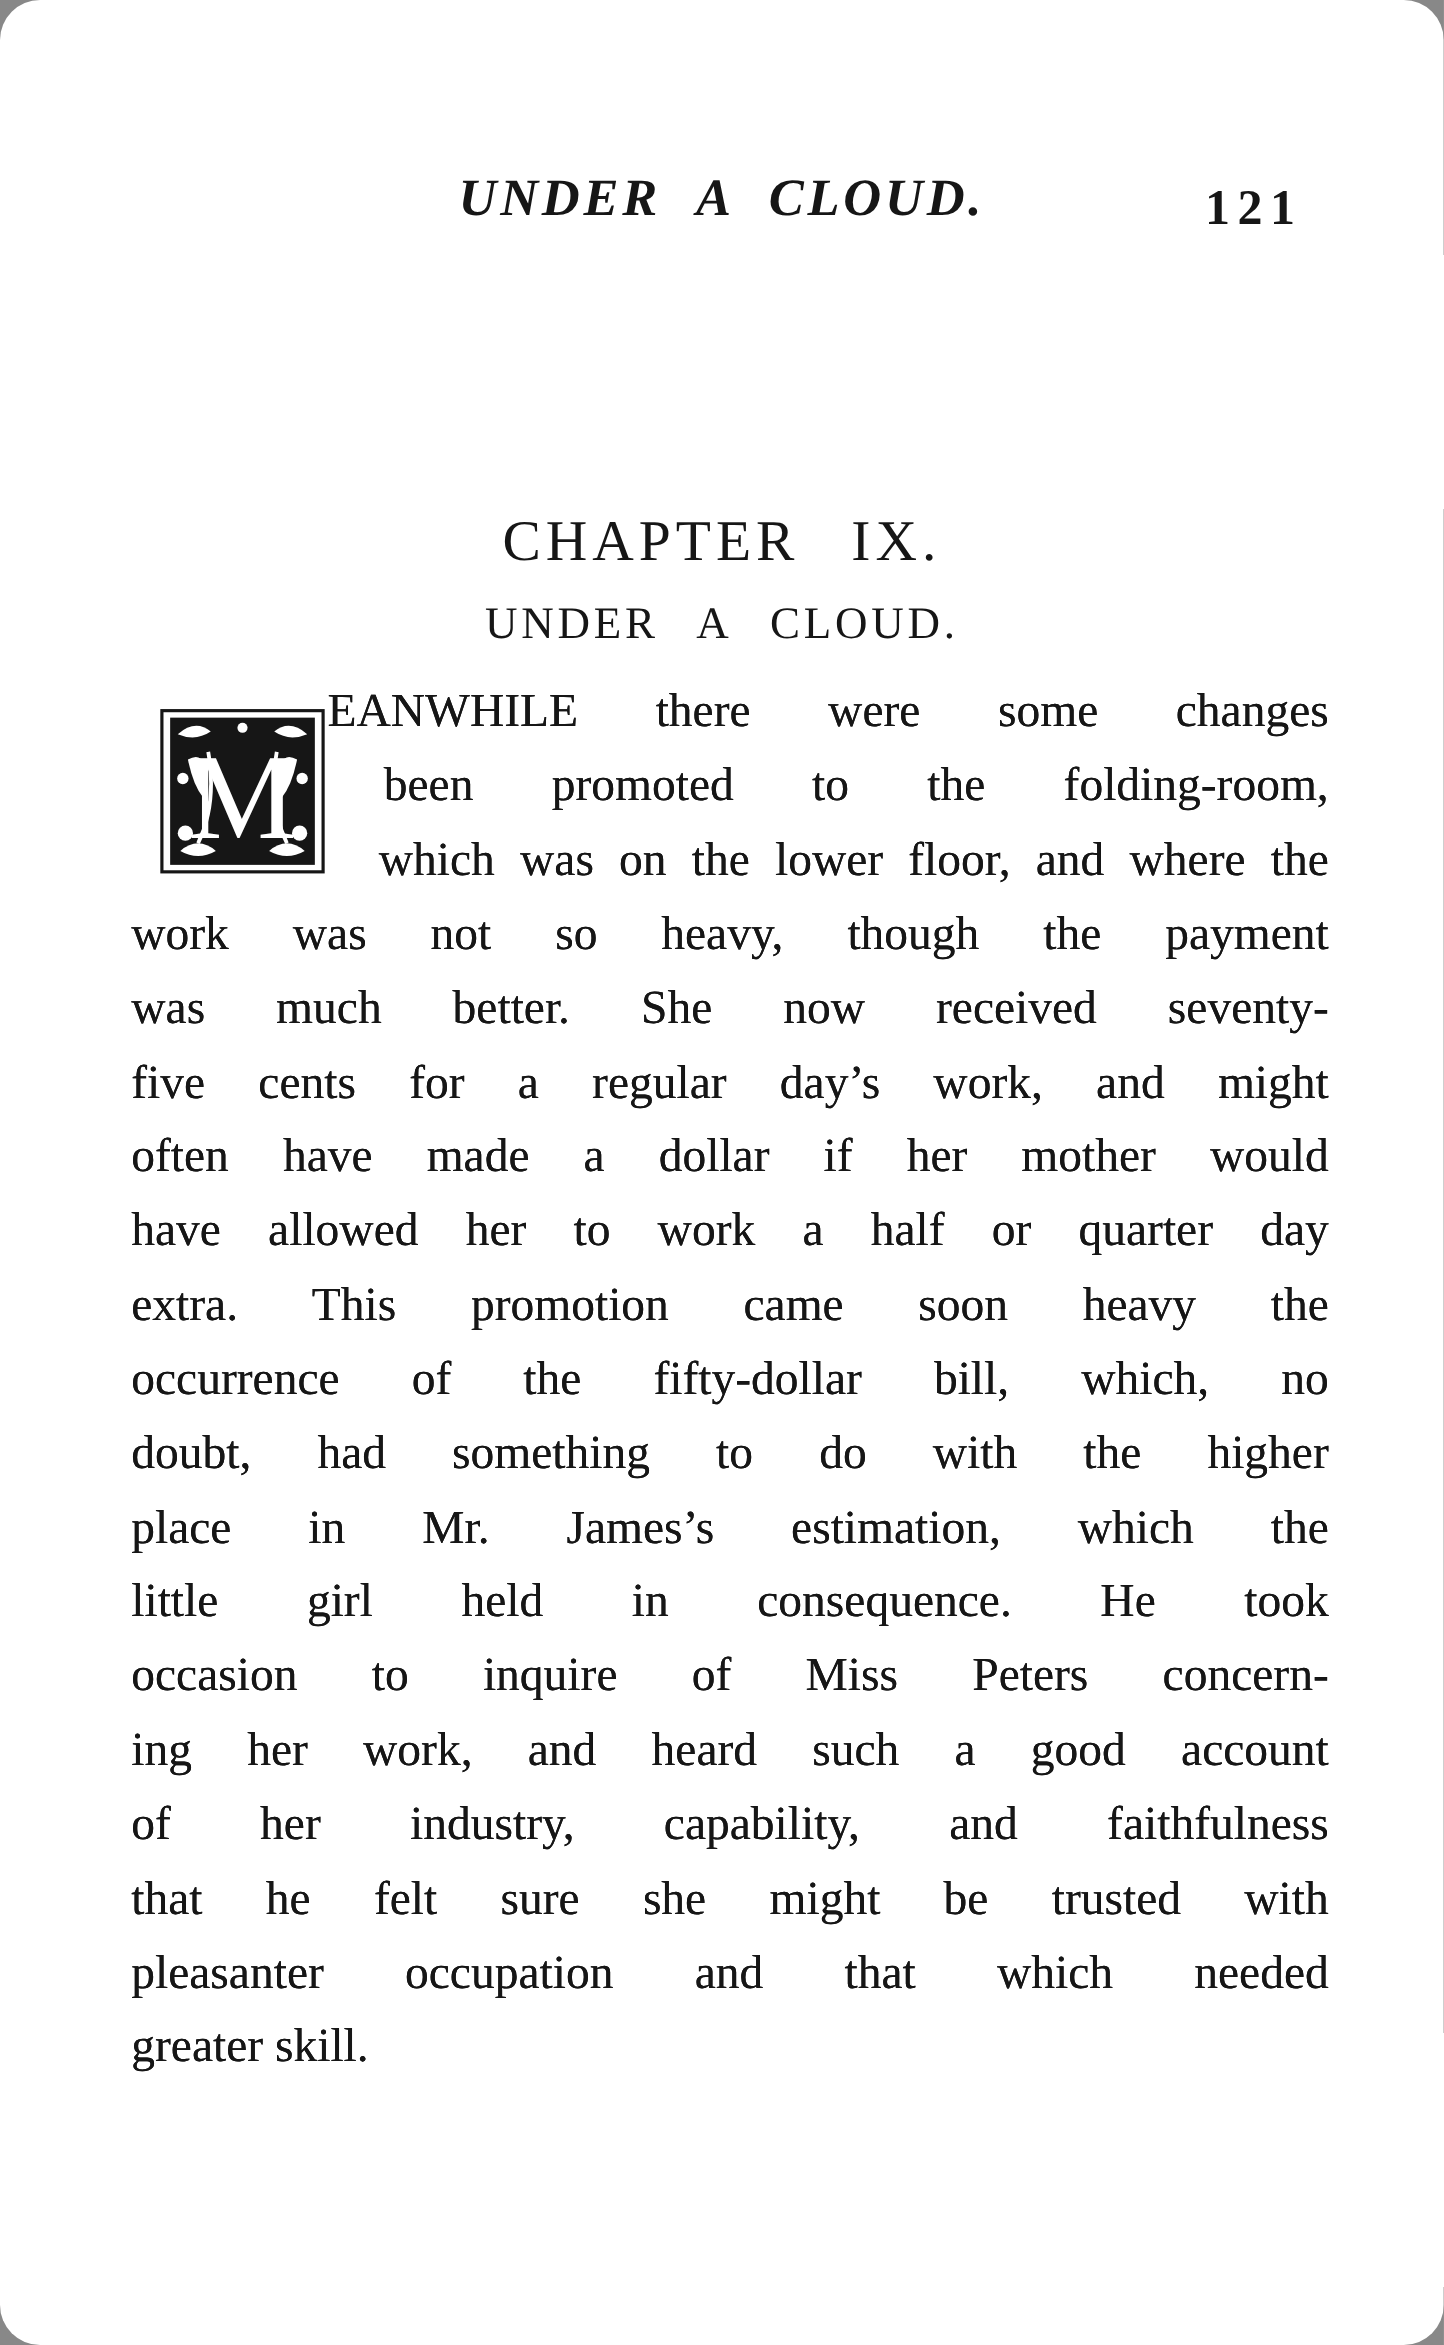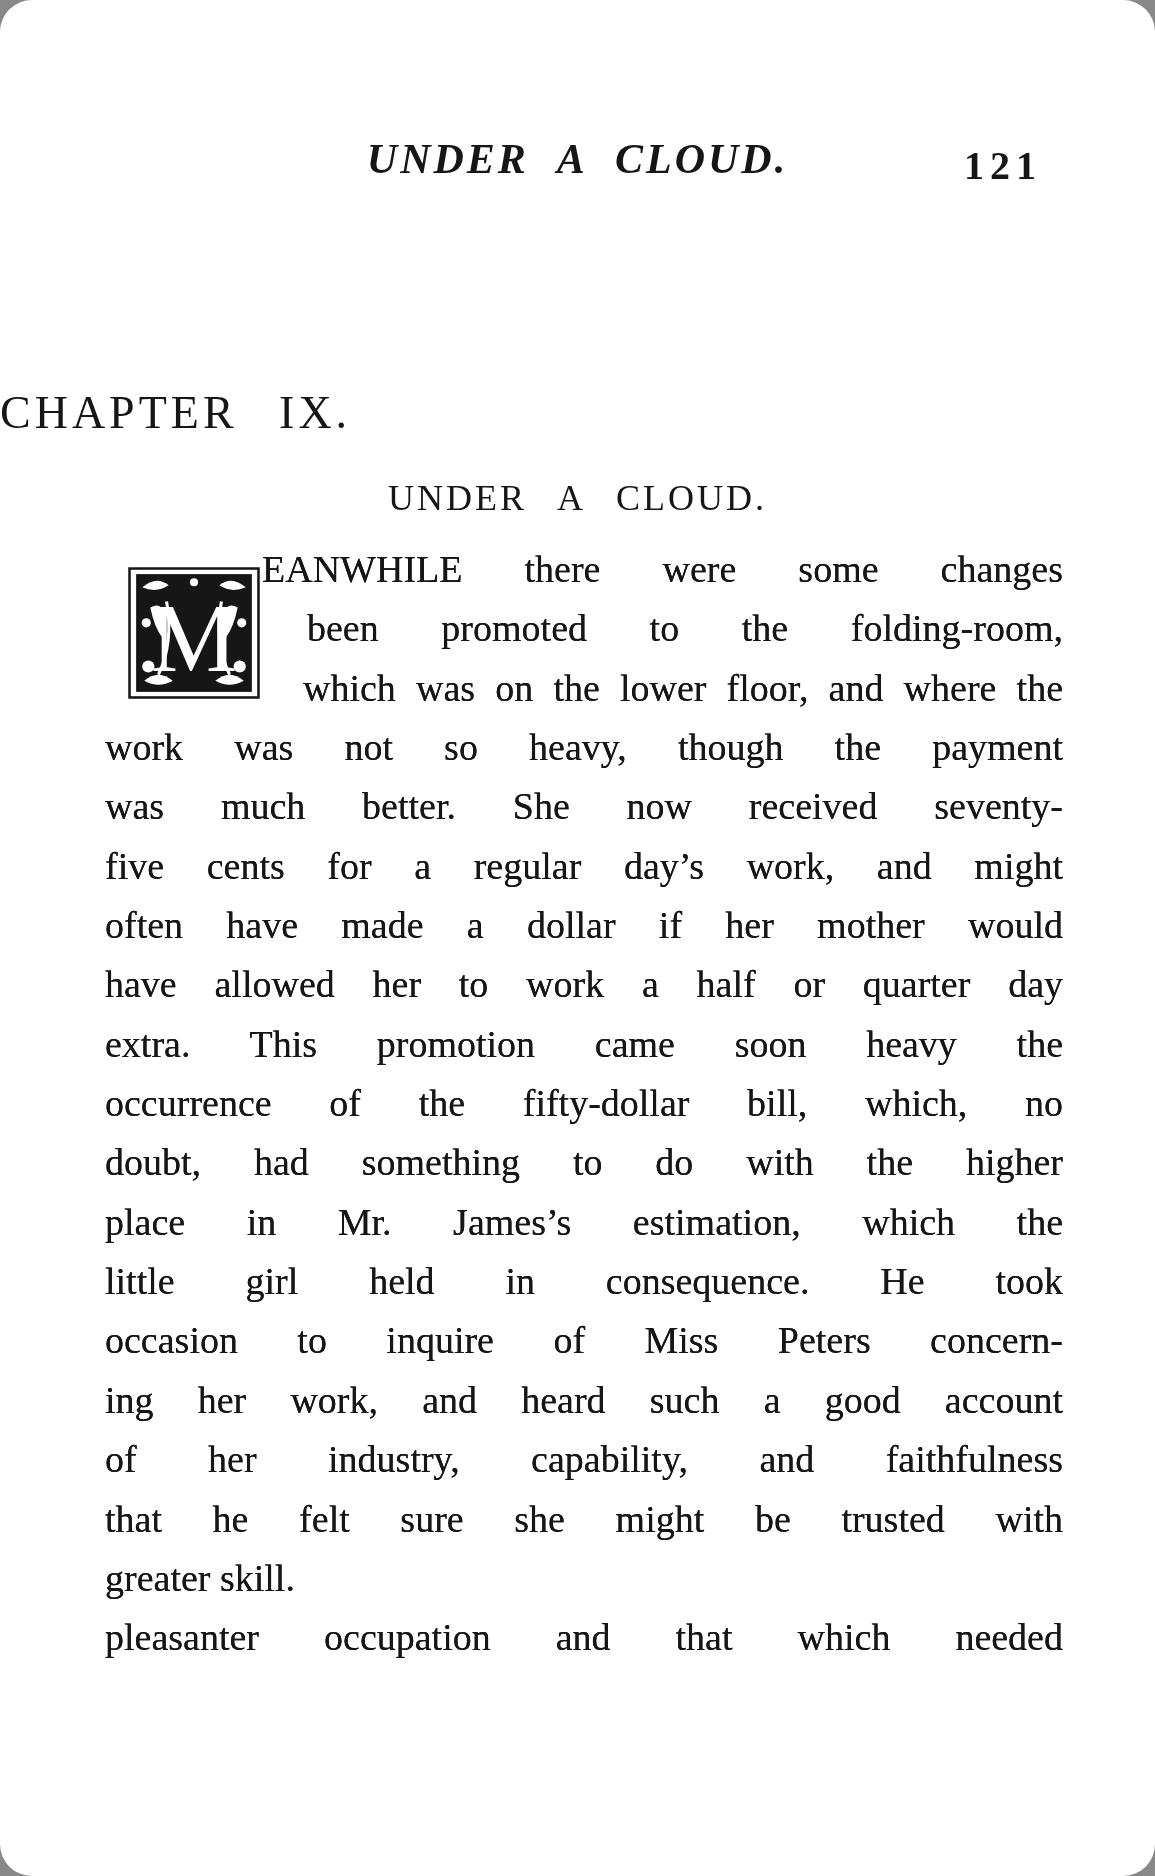--- a/index.html
+++ b/index.html
@@ -25,21 +25,22 @@
     font-size:42px;line-height:1;
     letter-spacing:3px;word-spacing:16px;
   }
   .page-number{
     position:absolute;left:964px;top:146px;
     font-weight:bold;font-size:40px;line-height:1;
     letter-spacing:6px;
   }
   
   .chapter-heading{
-    position:absolute;left:0;top:390px;width:1155px;
+    position:absolute;left:0;top:410px;width:1155px;
+    text-align:center;
     font-size:46px;line-height:1;
     letter-spacing:4px;word-spacing:26px;
   }
   .chapter-subtitle{
     position:absolute;left:0;top:480px;width:1155px;
     text-align:center;
     font-size:36px;line-height:1;
     letter-spacing:3px;word-spacing:20px;
   }
   
@@ -113,17 +114,17 @@
       <div class="bline">have allowed her to work a half or quarter day</div>
       <div class="bline">extra. This promotion came soon heavy the</div>
       <div class="bline">occurrence of the fifty-dollar bill, which, no</div>
       <div class="bline">doubt, had something to do with the higher</div>
       <div class="bline">place in Mr. James’s estimation, which the</div>
       <div class="bline">little girl held in consequence. He took</div>
       <div class="bline">occasion to inquire of Miss Peters concern-</div>
       <div class="bline">ing her work, and heard such a good account</div>
       <div class="bline">of her industry, capability, and faithfulness</div>
       <div class="bline">that he felt sure she might be trusted with</div>
+      <div class="bline">pleasanter occupation and that which needed</div>
       <div class="bline last">greater skill.</div>
-      <div class="bline">pleasanter occupation and that which needed</div>
     </div>
 
 </div>
 
 </body></html>

